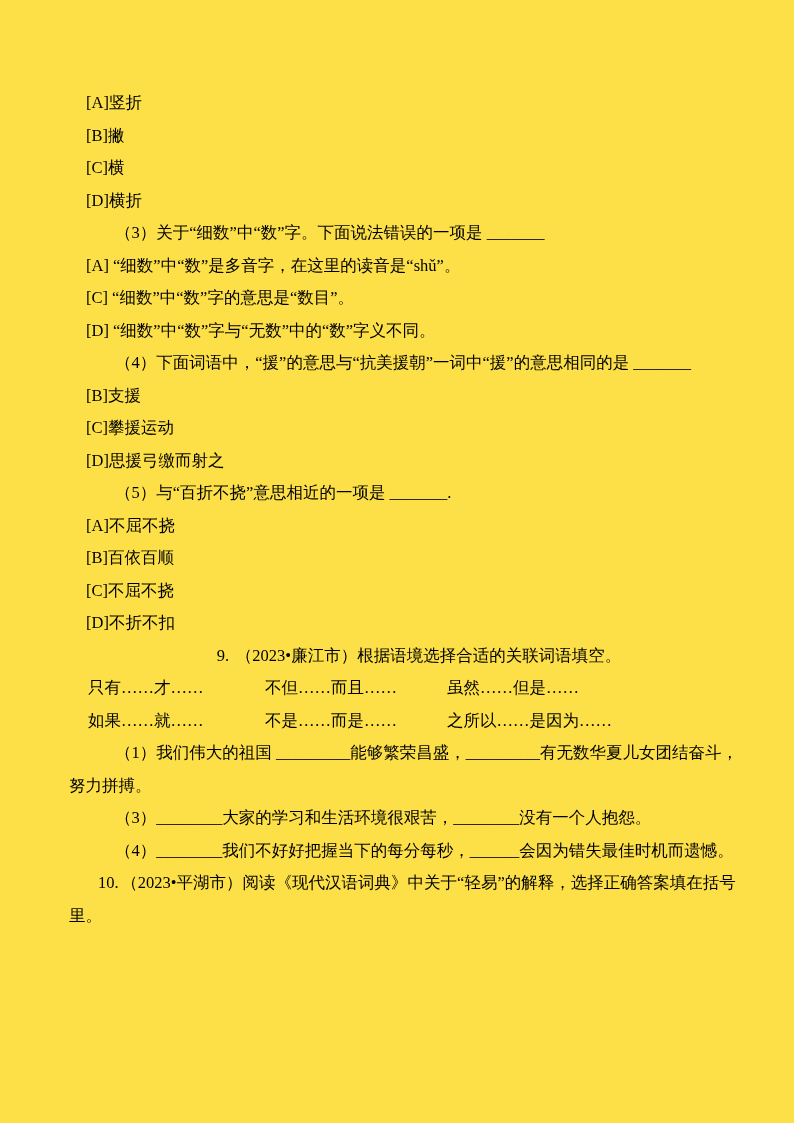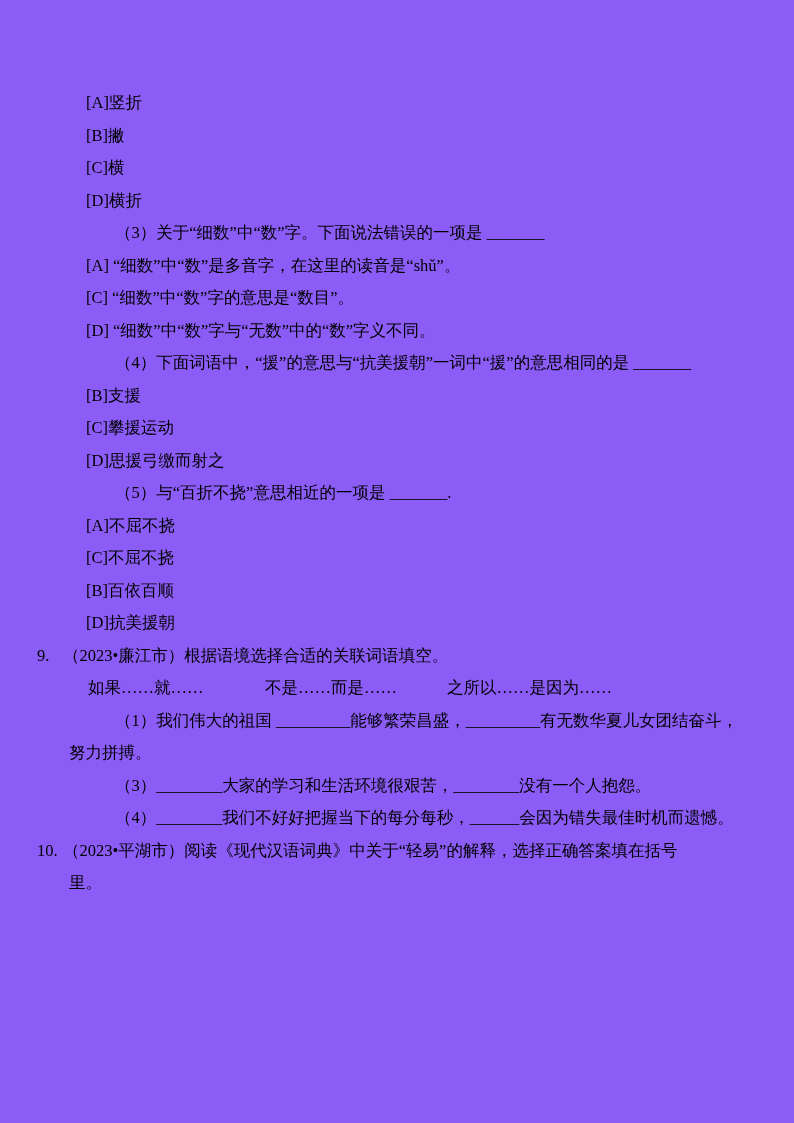--- a/index.html
+++ b/index.html
@@ -5,41 +5,41 @@
   html, body {
     margin: 0;
     padding: 0;
     background: #e8e8e8;
   }
   .page {
     position: relative;
     width: 794px;
     height: 1123px;
     margin: 0 auto;
-    background: #8b5cf6;
+    background: #fde047;
     color: #000000;
     font-family: "Liberation Serif", "DejaVu Serif", serif;
     font-size: 16.5px;
     overflow: hidden;
   }
   .content {
     position: absolute;
     top: 87px;
     left: 0;
     right: 0;
   }
   .line {
     height: 32.5px;
     line-height: 32.5px;
     white-space: pre;
   }
   .line.option       { padding-left: 86px; }
   .line.sub          { padding-left: 115px; }
   .line.continuation { padding-left: 69px; }
-  .line.question     { padding-left: 37px; }
+  .line.question     { padding-left: 37px; text-align: center; }
   .qnum {
     display: inline-block;
     width: 26px;
   }
   .line.columns { position: relative; }
   .col  { position: absolute; top: 0; }
   .col0 { left: 88px;  }
   .col1 { left: 265px; }
   .col2 { left: 447px; }
 </style>
@@ -55,24 +55,25 @@
       <div class="line sub">（3）关于“细数”中“数”字。下面说法错误的一项是 _______</div>
       <div class="line option">[A] “细数”中“数”是多音字，在这里的读音是“shǔ”。</div>
       <div class="line option">[C] “细数”中“数”字的意思是“数目”。</div>
       <div class="line option">[D] “细数”中“数”字与“无数”中的“数”字义不同。</div>
       <div class="line sub">（4）下面词语中，“援”的意思与“抗美援朝”一词中“援”的意思相同的是 _______</div>
       <div class="line option">[B]支援</div>
       <div class="line option">[C]攀援运动</div>
       <div class="line option">[D]思援弓缴而射之</div>
       <div class="line sub">（5）与“百折不挠”意思相近的一项是 _______.</div>
       <div class="line option">[A]不屈不挠</div>
+      <div class="line option">[B]百依百顺</div>
       <div class="line option">[C]不屈不挠</div>
-      <div class="line option">[B]百依百顺</div>
-      <div class="line option">[D]抗美援朝</div>
+      <div class="line option">[D]不折不扣</div>
       <div class="line question"><span class="qnum">9.</span><span>（2023•廉江市）根据语境选择合适的关联词语填空。</span></div>
+      <div class="line columns"><span class="col col0">只有……才……</span><span class="col col1">不但……而且……</span><span class="col col2">虽然……但是……</span></div>
       <div class="line columns"><span class="col col0">如果……就……</span><span class="col col1">不是……而是……</span><span class="col col2">之所以……是因为……</span></div>
       <div class="line sub">（1）我们伟大的祖国 _________能够繁荣昌盛，_________有无数华夏儿女团结奋斗，</div>
       <div class="line continuation">努力拼搏。</div>
       <div class="line sub">（3）________大家的学习和生活环境很艰苦，________没有一个人抱怨。</div>
       <div class="line sub">（4）________我们不好好把握当下的每分每秒，______会因为错失最佳时机而遗憾。</div>
       <div class="line question"><span class="qnum">10.</span><span>（2023•平湖市）阅读《现代汉语词典》中关于“轻易”的解释，选择正确答案填在括号</span></div>
       <div class="line continuation">里。</div>
     </div>
 </div>
 

